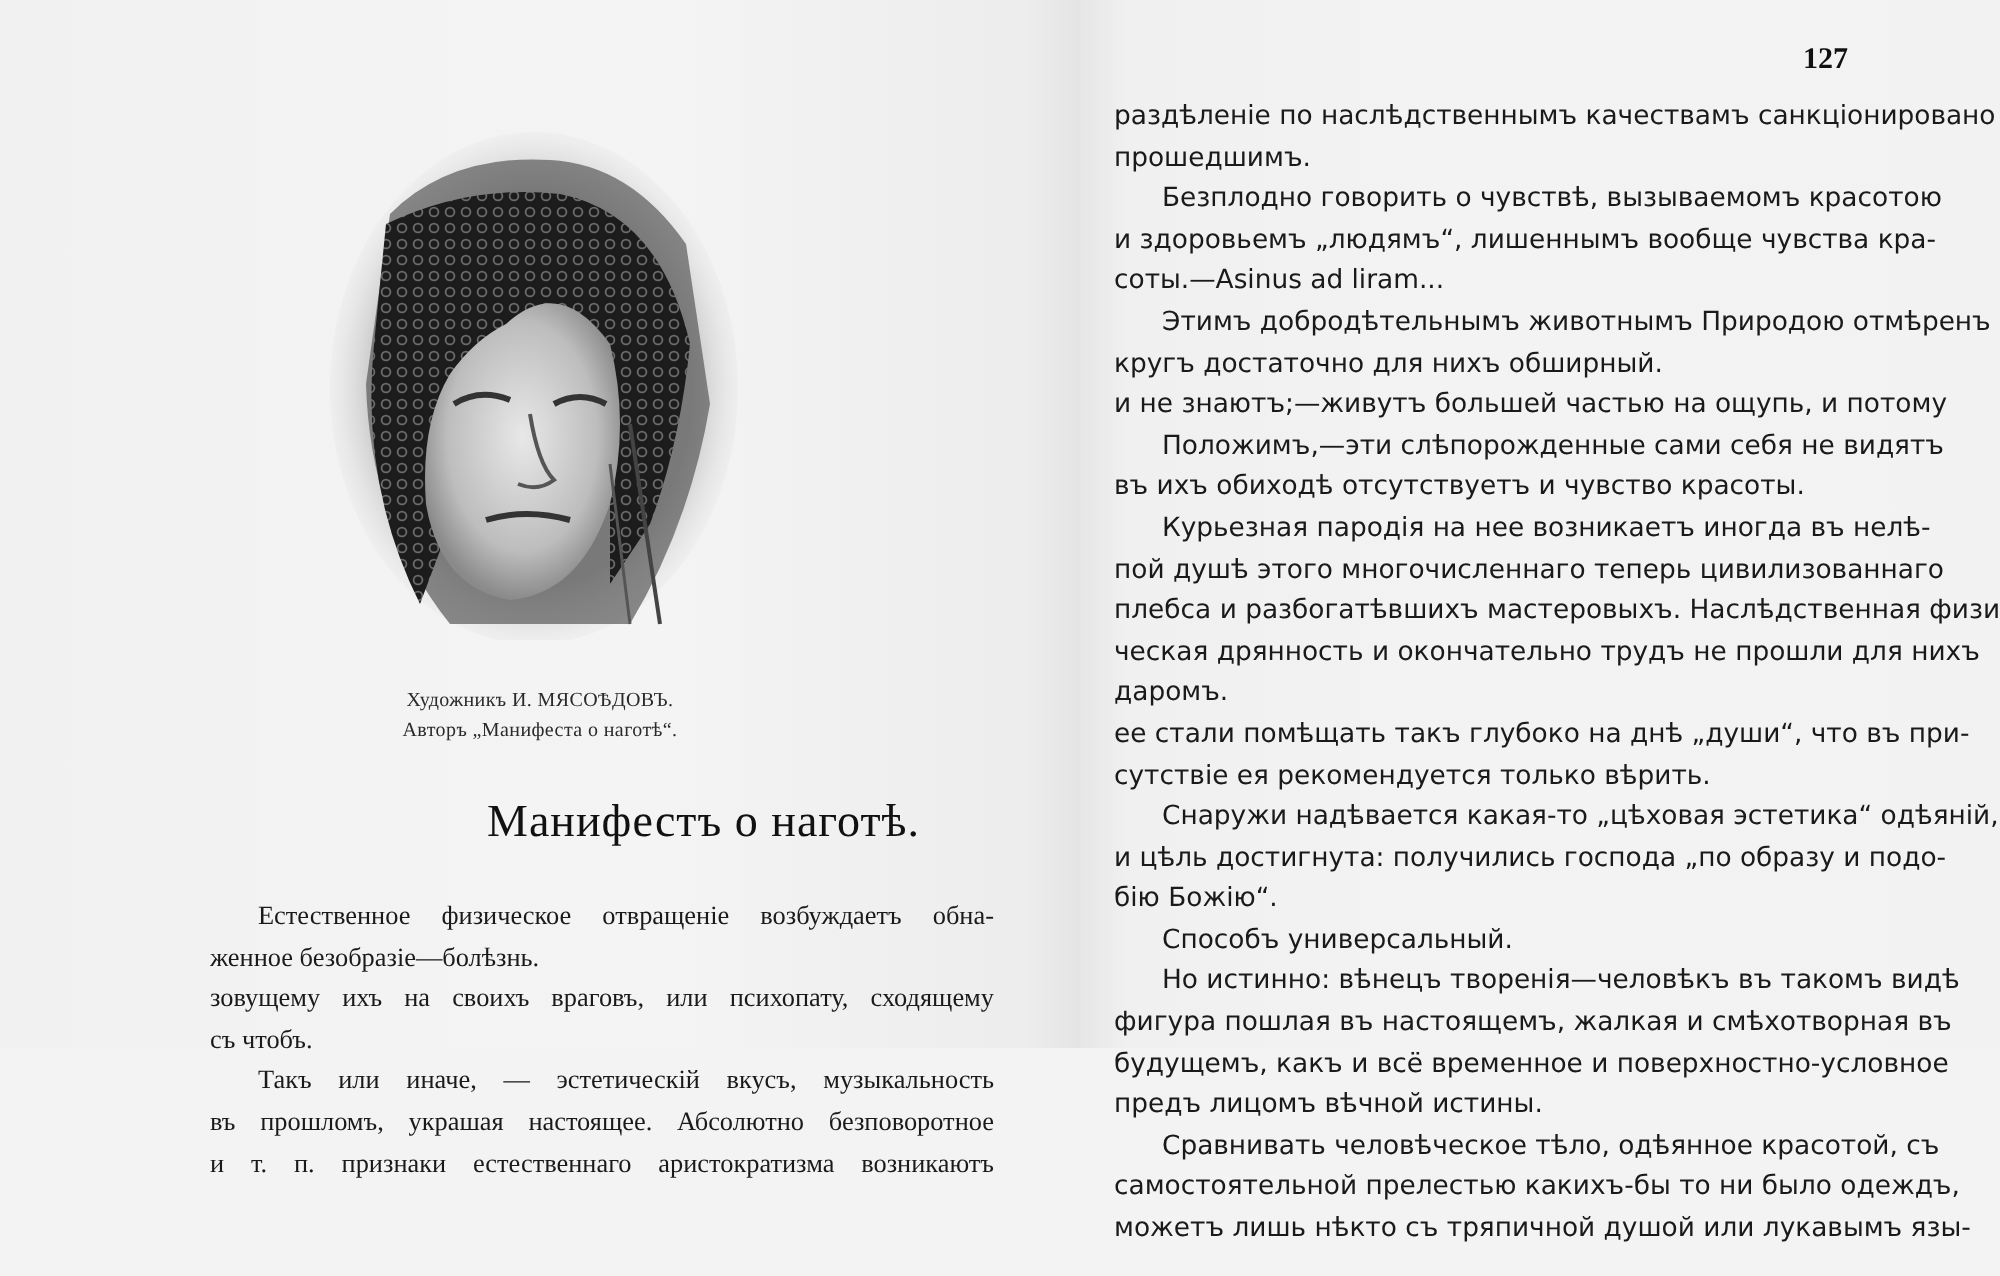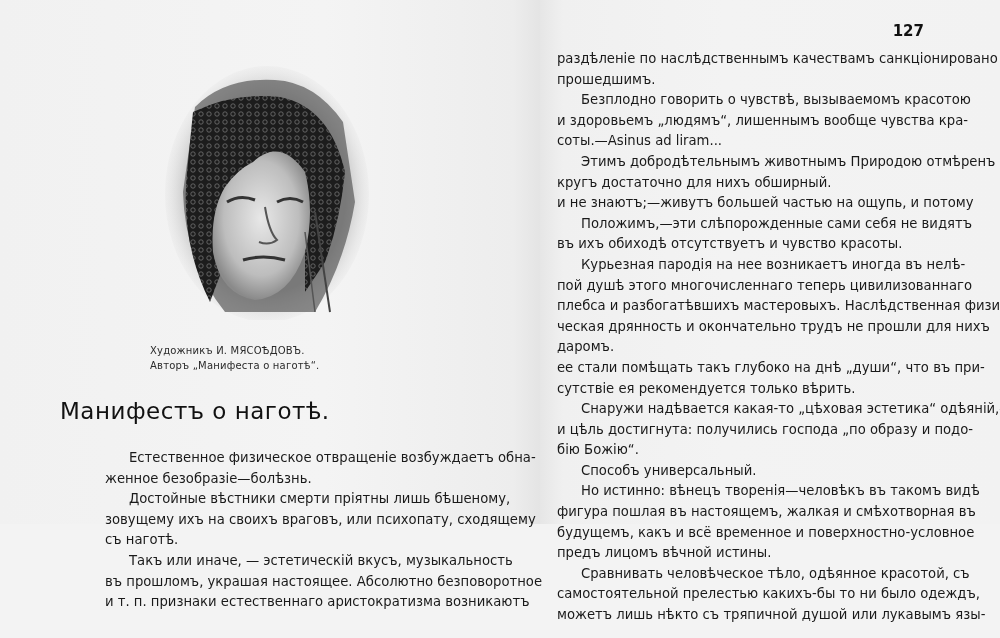--- a/index.html
+++ b/index.html
@@ -4,41 +4,41 @@
   <style>
     html, body { margin: 0; padding: 0; }
     body {
       width: 1000px; height: 638px; overflow: hidden;
       background: #f3f3f3;
       font-family: "DejaVu Sans", sans-serif;
       color: #1a1a1a;
       position: relative;
     }
     .spread { position: absolute; inset: 0; display: flex; }
-    .page { position: relative; height: 524px; }
+    .page { position: relative; height: 524px; font-family: Liberation Serif, serif; }
     .page-left {
       width: 540px;
       background: linear-gradient(to right, #f1f1f1 0%, #f4f4f4 60%, #ededed 95%, #e4e4e4 100%);
     }
     .page-right {
       width: 460px;
       background: linear-gradient(to right, #e6e6e6 0%, #f0f0f0 5%, #f3f3f3 40%, #f2f2f2 100%);
     }
     .portrait {
       position: absolute; left: 165px; top: 62px; width: 205px; height: 258px;
     }
     .portrait svg { width: 100%; height: 100%; display: block; }
     .caption {
       position: absolute; left: 150px; width: 240px; top: 343px;
-      text-align: left; font-size: 10px; line-height: 15px; color: #2a2a2a;
+      text-align: center; font-size: 10px; line-height: 15px; color: #2a2a2a;
     }
     .caption div { letter-spacing: 0.2px; }
     .title {
       position: absolute; left: 60px; width: 400px; top: 398px;
-      text-align: left; font-size: 23px; letter-spacing: 0.5px; color: #111;
+      text-align: right; font-size: 23px; letter-spacing: 0.5px; color: #111;
     }
     .text-block { position: absolute; font-size: 13.2px; line-height: 20.6px; }
     .left-text { left: 78px; top: 448px; width: 392px; margin-left: 27px; }
     .right-text { left: 557px; top: 49px; width: 388px; }
     .line { white-space: nowrap; display: block; text-align: justify; text-align-last: justify; }
     .line.last { text-align-last: left; }
     .line.indent { padding-left: 24px; }
     .page-number {
       position: absolute; right: 76px; top: 22px; font-size: 15px; font-weight: bold; color: #111;
     }
@@ -81,23 +81,22 @@
     <div class="caption">
       <div>Художникъ И. МЯСОѢДОВЪ.</div>
       <div>Авторъ „Манифеста о наготѣ“.</div>
     </div>
 
     <div class="title">Манифестъ о наготѣ.</div>
 
     <div class="text-block left-text">
       <span class="line indent">Естественное физическое отвращеніе возбуждаетъ обна-</span>
       <span class="line last">женное безобразіе—болѣзнь.</span>
-      <span class="line indent">Достойные вѣстники смерти пріятны лишь бѣшеному,</span>
       <span class="line">зовущему ихъ на своихъ враговъ, или психопату, сходящему</span>
-      <span class="line last">съ наготѣ.</span>
+      <span class="line last">съ чтобъ.</span>
       <span class="line indent">Такъ или иначе, — эстетическій вкусъ, музыкальность</span>
       <span class="line">въ прошломъ, украшая настоящее. Абсолютно безповоротное</span>
       <span class="line">и т. п. признаки естественнаго аристократизма возникаютъ</span>
     </div>
   </div>
 
   <div class="page page-right">
     <div class="page-number">127</div>
   </div>
 </div>

